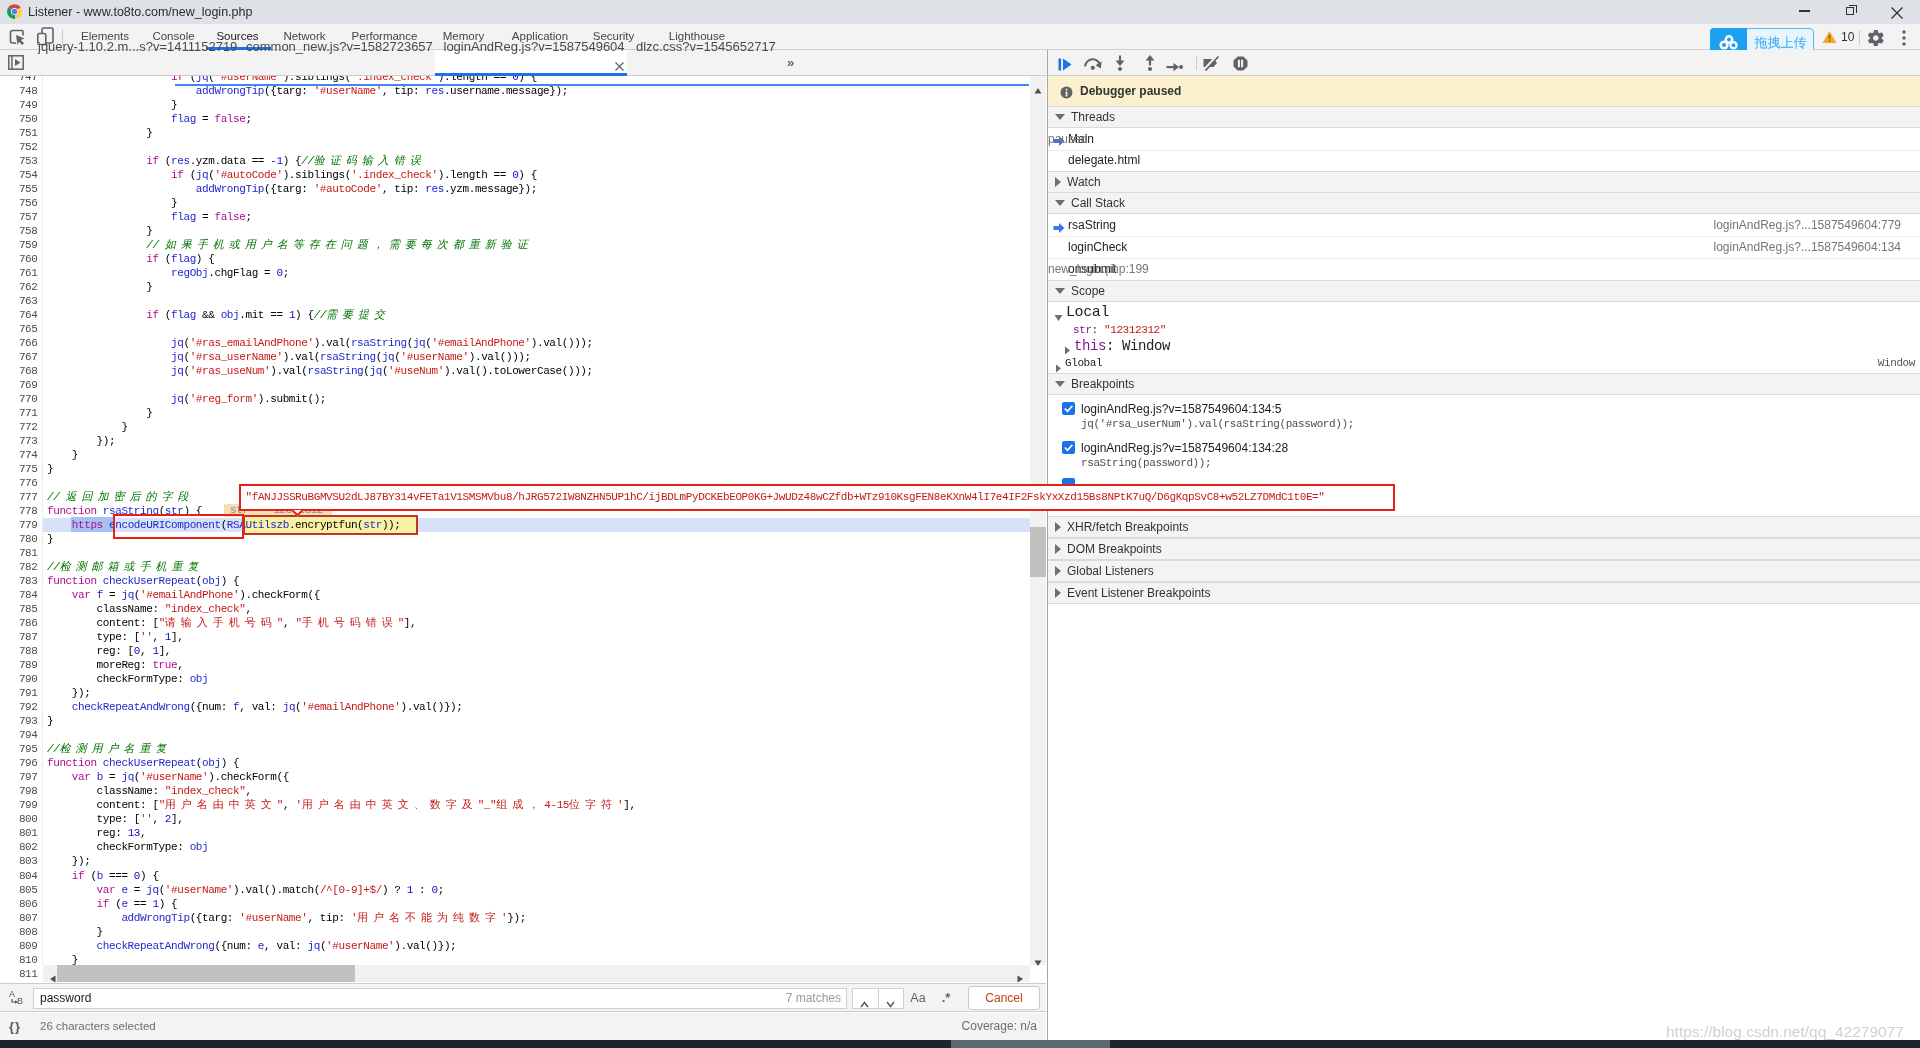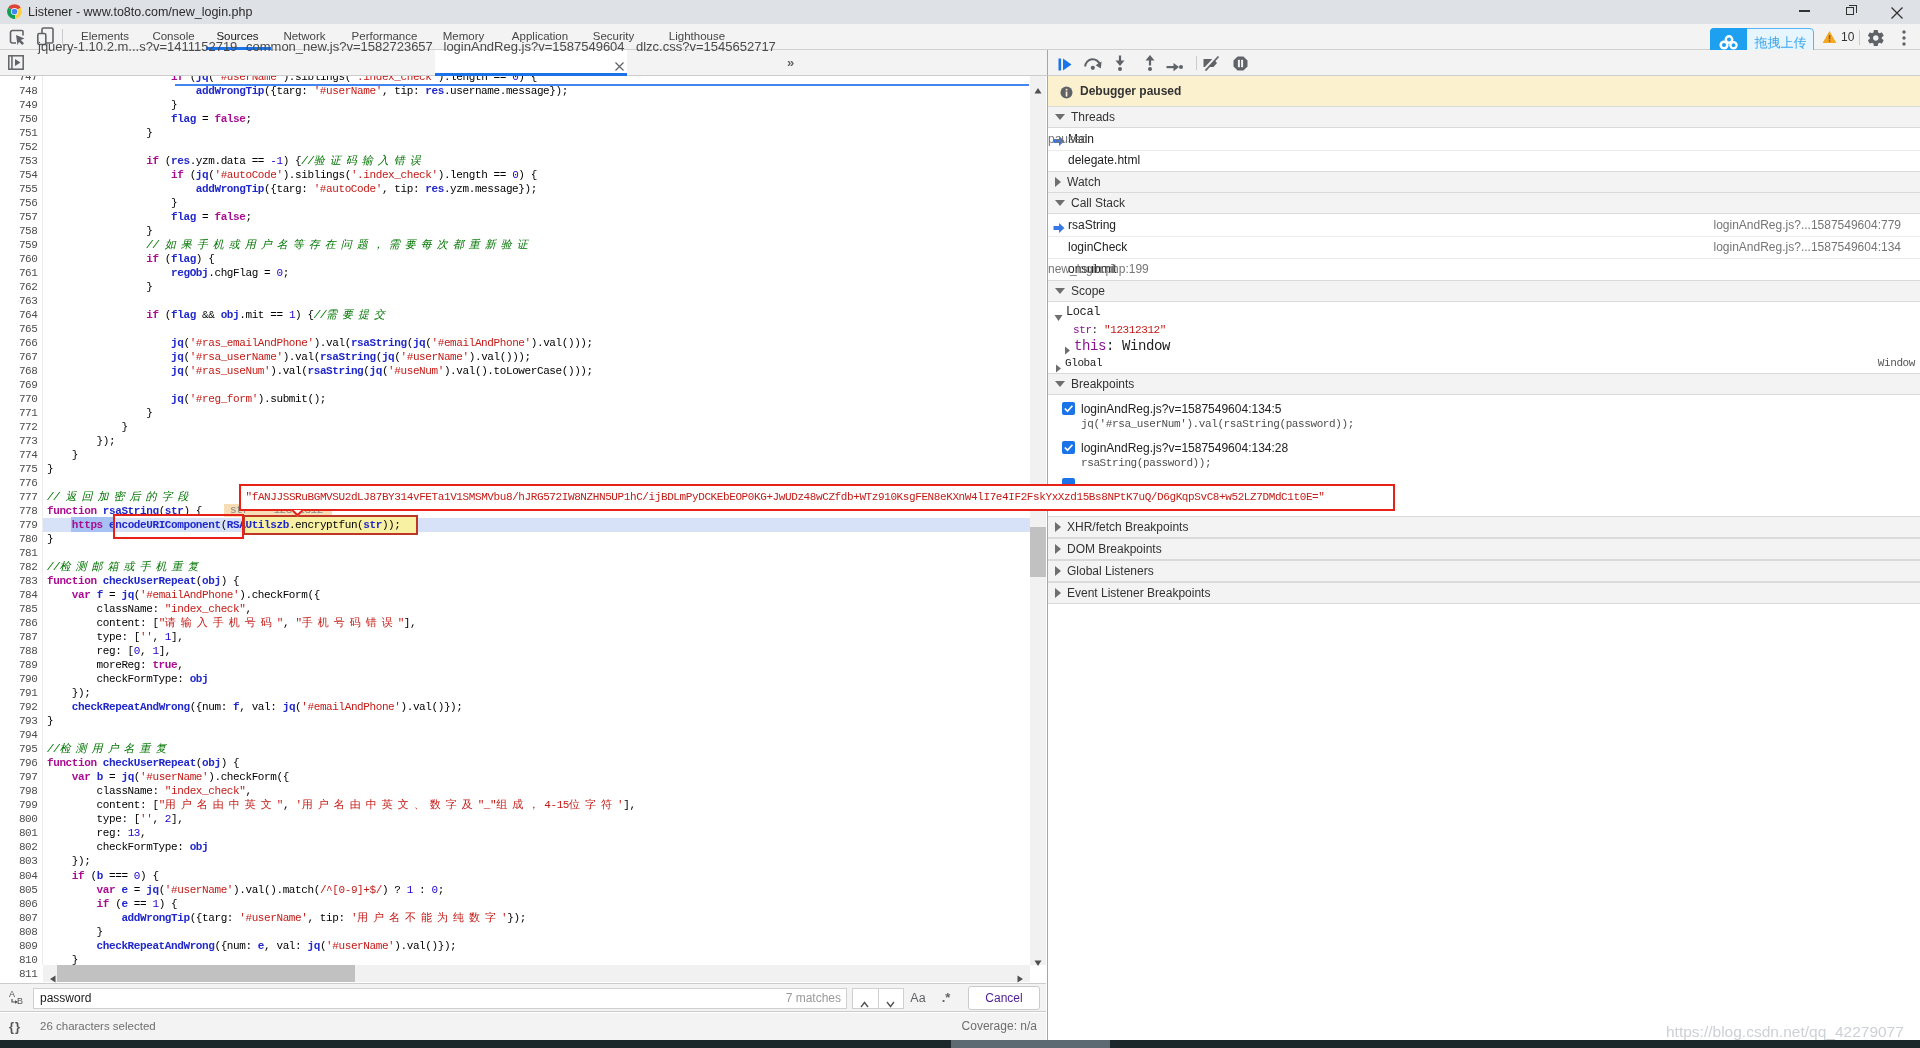--- a/index.html
+++ b/index.html
@@ -10,22 +10,22 @@
 .ptab{top:24px;height:25px;line-height:25px;font-size:11.5px;color:#454545;text-align:center}
 #srcunder{left:206px;top:47px;width:65px;height:3px;background:#1a73e8}
 #row2{left:0;top:50px;width:1920px;height:26px;background:#f3f3f3;border-bottom:1px solid #ccc}
 .ftab{top:34px;height:25px;line-height:25px;font-size:13px;color:#4a4a4a;white-space:nowrap}
 #activetab{left:435px;top:50px;width:192px;height:25px;background:#fff}
 #activeunder{left:435px;top:73px;width:192px;height:3px;background:#1a73e8}
 #editor{left:0;top:76px;width:1046px;height:906px;overflow:hidden;background:#fff}
 pre{font-family:"Liberation Mono",monospace;font-size:11px;line-height:14.014px;white-space:pre;letter-spacing:-0.4px}
 #gutter{color:#4d4d4d;text-align:right;width:37.5px;left:0}
 .c{color:#007400;font-style:italic}
-.k{color:#aa0d91;font-weight:bold}
-.v{color:#2028cc;font-weight:bold}
+.k{color:#aa0d91;font-weight:normal}
+.v{color:#2028cc;font-weight:normal}
 .n{color:#1c00cf;font-weight:normal}
 .s{color:#c41a16;font-weight:normal}
 .j{letter-spacing:5px}
 b,i{font-weight:normal}
 #findbar{left:0;top:983px;width:1046px;height:29px;background:#f3f3f3;border-top:1px solid #ccc;border-bottom:1px solid #ccc}
 #statusbar{left:0;top:1013px;width:1046px;height:27px;background:#f3f3f3}
 #rightpanel{left:1047px;top:50px;width:873px;height:990px;background:#fff;border-left:1px solid #a6a6a6}
 .hdr{left:1048px;width:872px;height:22px;background:#f3f3f3;border-top:1px solid #dadada;border-bottom:1px solid #dadada;font-size:12px;color:#333;line-height:21px}
 .tri{display:inline-block;width:0;height:0;vertical-align:middle;margin:-2px 6px 0 0}
 .trid{border-left:5px solid transparent;border-right:5px solid transparent;border-top:6px solid #6e6e6e}
@@ -287,21 +287,21 @@
 <div class="a" style="left:852px;top:987.5px;width:52px;height:21px;background:#fff;border:1px solid #d0d0d0"></div>
 <div class="a" style="left:878px;top:988.5px;width:1px;height:19px;background:#d0d0d0"></div>
 <div class="a" style="left:860px;top:994px;width:9px;height:7px"><svg width="9" height="7">
       <path d="M1,6 L4.5,1.5 L8,6" fill="none" stroke="#555" stroke-width="1.4"></path>
     </svg></div>
 <div class="a" style="left:886px;top:994px;width:9px;height:7px"><svg width="9" height="7">
       <path d="M1,1 L4.5,5.5 L8,1" fill="none" stroke="#555" stroke-width="1.4"></path>
     </svg></div>
 <div class="a" style="left:906px;top:986px;width:24px;height:24px;line-height:24px;text-align:center;font-size:12.5px;color:#5f6368">Aa</div>
 <div class="a" style="left:934px;top:986px;width:24px;height:24px;line-height:24px;text-align:center;font-size:13px;color:#5f6368;font-weight:bold">.*</div>
-<div class="a" style="left:968px;top:986px;width:72px;height:24px;background:#fff;border:1px solid #cacaca;border-radius:3px;line-height:22px;text-align:center;font-size:12px;color:#4c1d95">Cancel</div>
+<div class="a" style="left:968px;top:986px;width:72px;height:24px;background:#fff;border:1px solid #cacaca;border-radius:3px;line-height:22px;text-align:center;font-size:12px;color:#c2410c">Cancel</div>
 <div class="a" id="statusbar"></div>
 <div class="a" style="left:9px;top:1019px;width:18px;height:16px;font-size:13px;color:#555;font-weight:bold;letter-spacing:1px">{}</div>
 <div class="a" style="left:40px;top:1013px;height:27px;line-height:27px;font-size:11.5px;color:#6e6e6e">26 characters selected</div>
 <div class="a" style="left:887px;top:1013px;width:150px;height:27px;line-height:27px;font-size:12px;color:#6e6e6e;text-align:right">Coverage: n/a</div>
 <div class="a" id="rightpanel"></div>
 <div class="a" style="left:1047px;top:50px;width:873px;height:26px;background:#f3f3f3;border-bottom:1px solid #ccc;border-left:1px solid #a6a6a6"></div>
 <div class="a" style="left:1058px;top:56.5px;width:14px;height:13px"><svg width="14" height="13">
       <rect x="0.5" y="0.5" width="2.6" height="12" fill="#1a73e8"></rect>
       <path d="M5,0.5 L13.5,6.5 L5,12.5 Z" fill="#1a73e8"></path>
     </svg></div>
@@ -364,21 +364,21 @@
 <div class="a" style="left:1048px;top:235.5px;width:872px;height:1px;background:#ececec"></div>
 <div class="a rrow" style="left:1068px;top:236px;height:22px;line-height:22px">loginCheck</div>
 <div class="a" style="left:1048px;top:236px;width:853px;height:22px;line-height:22px;text-align:right;font-size:12px;color:#757575">loginAndReg.js?...1587549604:134</div>
 <div class="a" style="left:1048px;top:257.5px;width:872px;height:1px;background:#ececec"></div>
 <div class="a rrow" style="left:1068px;top:258px;height:22px;line-height:22px">onsubmit</div>
 <div class="a" style="left:1048px;top:258px;width:853px;height:22px;line-height:22px;font-size:12px;color:#757575">new_login.php:199</div>
 <div class="a hdr" style="top:280px"><span style="margin-left:7px" class="tri trid"></span>Scope</div>
 <div class="a" style="left:1054px;top:308px;width:9px;height:8px"><svg width="9" height="8">
       <path d="M0.5,1 H8.5 L4.5,7 Z" fill="#6e6e6e"></path>
     </svg></div>
-<div class="a mono" style="left:1066px;top:303px;height:19px;line-height:19px;font-size:12px;color:#222">Local</div>
+<div class="a mono" style="left:1066px;top:303px;height:19px;line-height:19px;font-size:15px;color:#222">Local</div>
 <div class="a mono" style="left:1073px;top:322px;height:16px;line-height:16px;font-size:11px"><span style="color:#881391">str</span><span style="color:#222">: </span><span style="color:#c41a16">"12312312"</span></div>
 <div class="a" style="left:1064px;top:341px;width:7px;height:9px"><svg width="7" height="9">
       <path d="M1,0.5 L6,4.5 L1,8.5 Z" fill="#6e6e6e"></path>
     </svg></div>
 <div class="a mono" style="left:1074px;top:338px;height:16px;line-height:16px;font-size:14px"><span style="color:#881391">this</span><span style="color:#222">: Window</span></div>
 <div class="a" style="left:1055px;top:359px;width:7px;height:9px"><svg width="7" height="9">
       <path d="M1,0.5 L6,4.5 L1,8.5 Z" fill="#6e6e6e"></path>
     </svg></div>
 <div class="a mono" style="left:1065px;top:355px;height:17px;line-height:17px;font-size:11px;color:#222">Global</div>
 <div class="a mono" style="left:1048px;top:355px;width:867px;height:17px;line-height:17px;font-size:11px;color:#555;text-align:right">Window</div>

